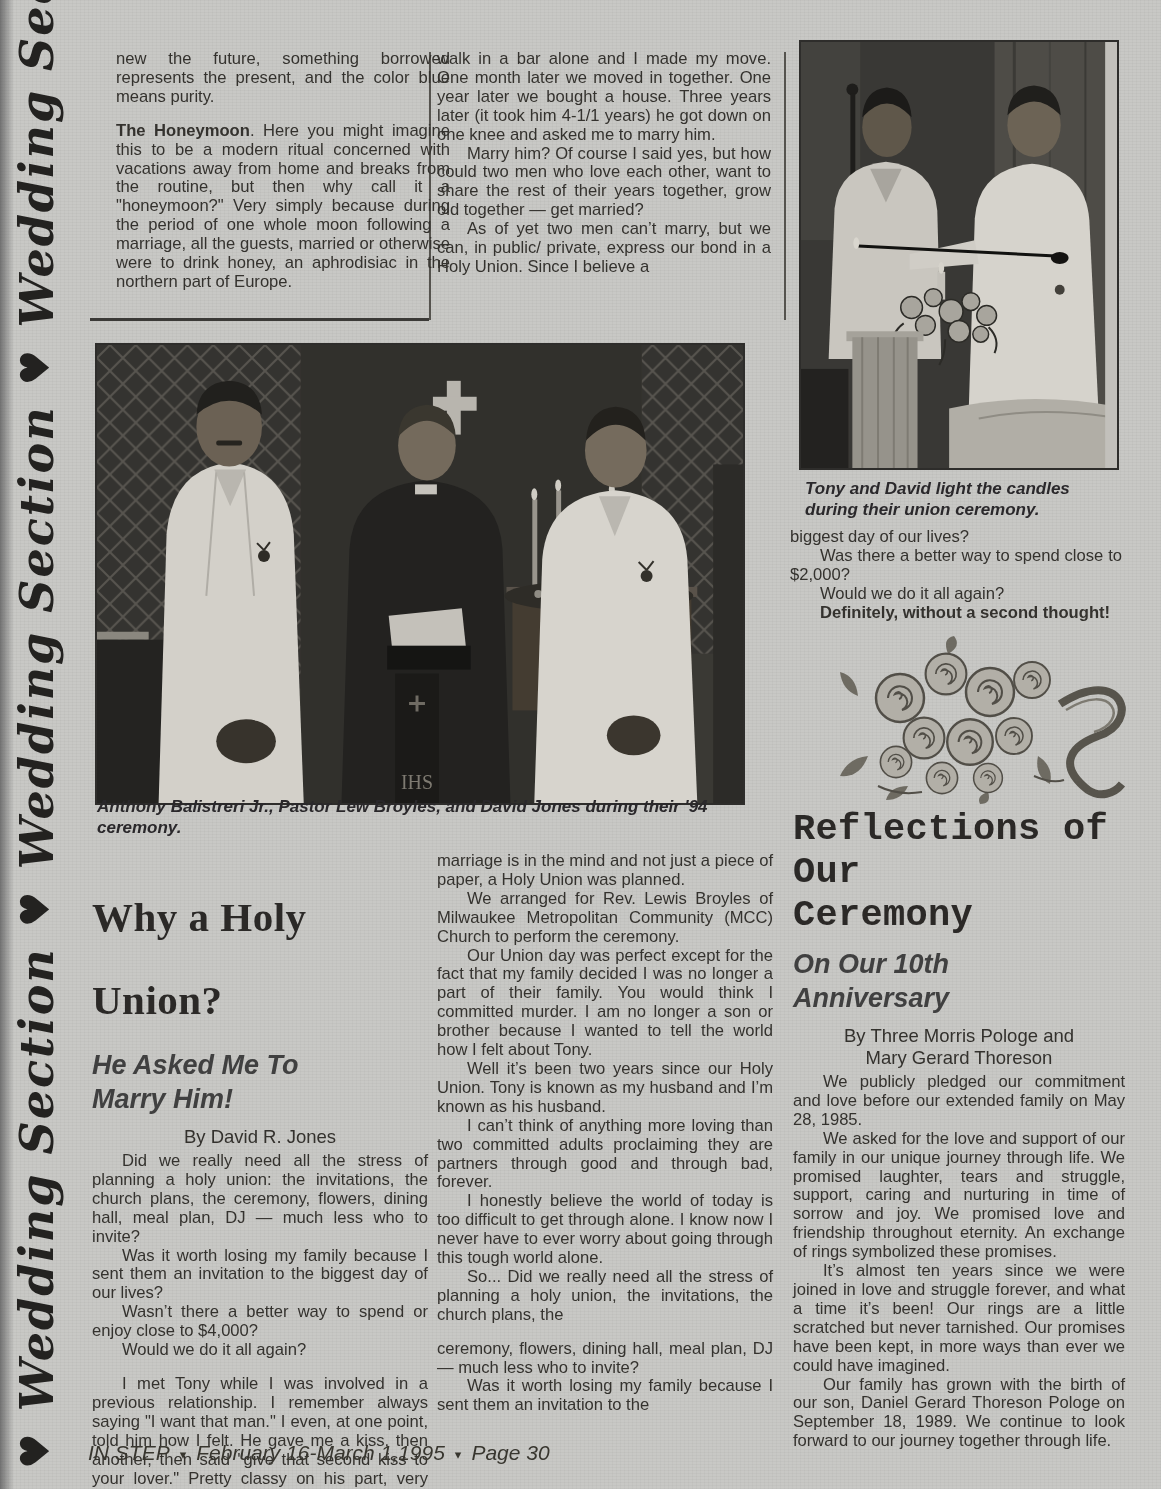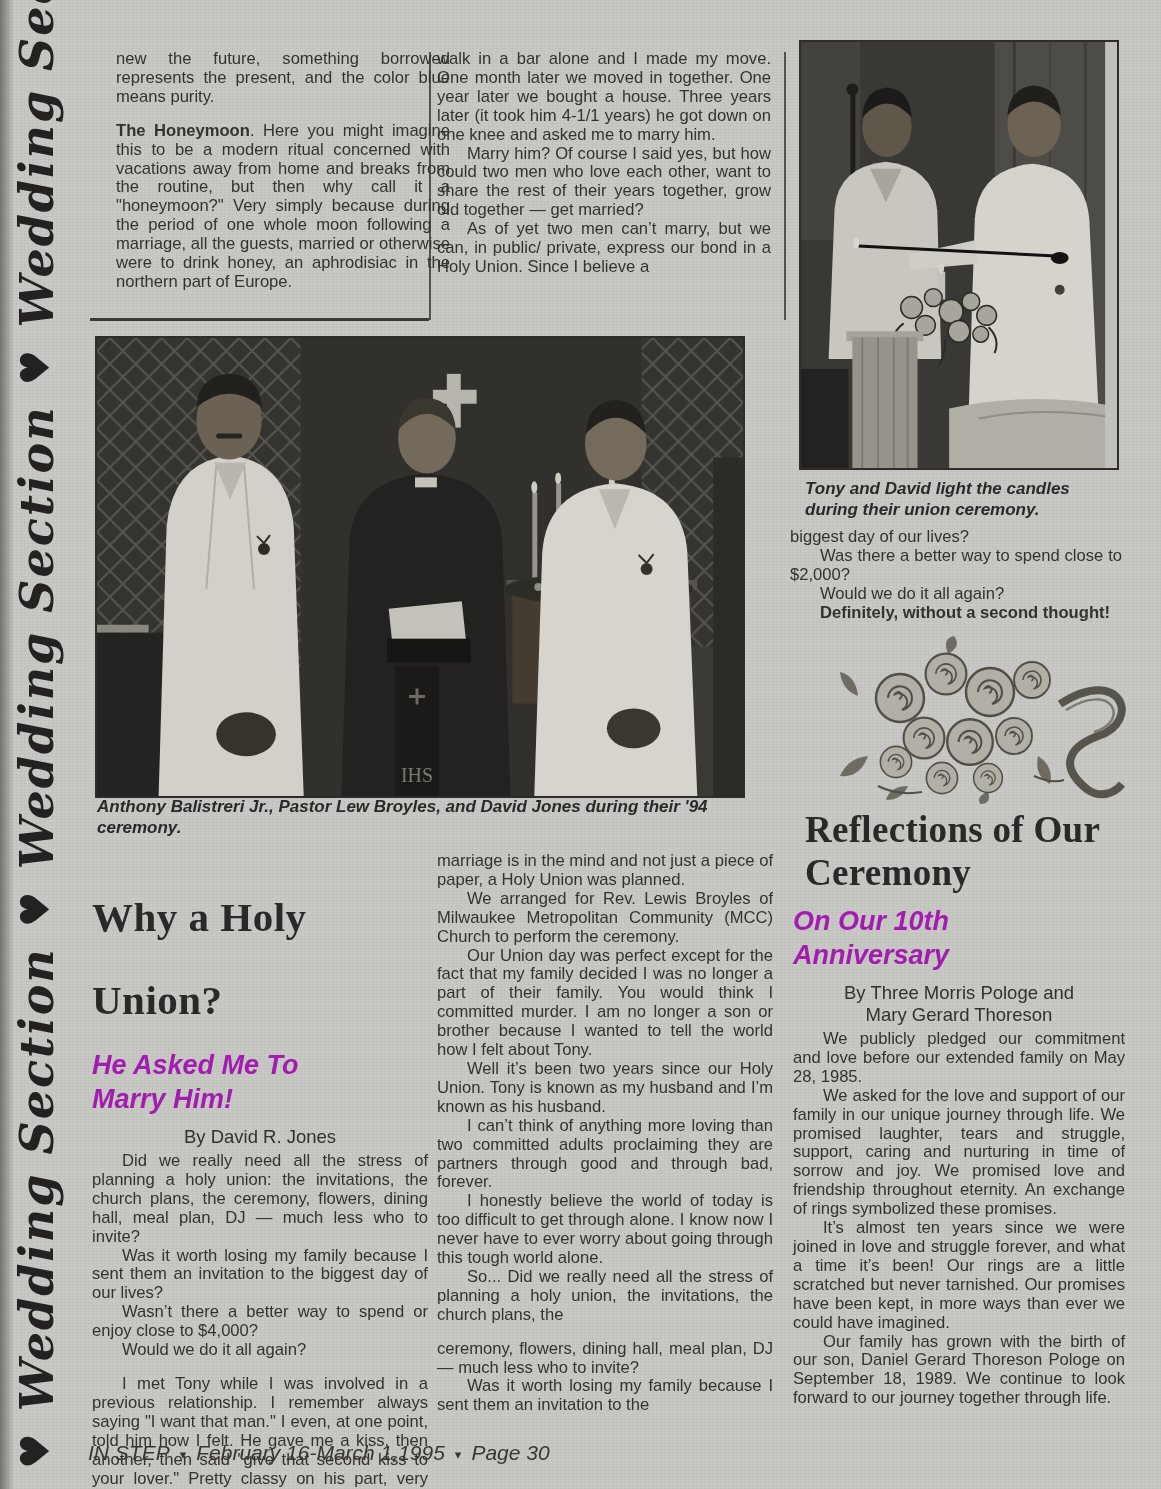--- a/index.html
+++ b/index.html
@@ -48,41 +48,41 @@
   .hrule1 { left:90px; top:318px; width:339px; height:3px; background:#3b3a37; }
   
   .big-serif {
     font-family:"Liberation Serif", serif;
     font-weight:bold; color:#2b2927;
     font-size:41px; line-height:47px; letter-spacing:0.5px;
     text-align:left;
     margin-top:36px;
   }
   .refl-title {
-    font-family:Liberation Serif, serif;
+    font-family:Liberation Mono, monospace;
     font-weight:600; color:#2b2927;
-    font-size:37px; line-height:43px; letter-spacing:0.3px;margin-left:12px;
+    font-size:37px; line-height:43px; letter-spacing:0.3px;
   }
   .sub-head {
     font-weight:bold; font-style:italic;
-    font-size:27px; line-height:34px; color:#a21caf;
+    font-size:27px; line-height:34px; color:#404040;
   }
   .mt20 { margin-top:20px; } .mt24 { margin-top:24px; } .mt10 { margin-top:10px; }
   .byline { font-size:18.5px; line-height:22px; text-align:center; color:#33312d; margin:10px 0 4px 0;}
   .caption {
     font-weight:bold; font-style:italic;
     font-size:17px; line-height:21px; color:#2a282b;
     text-align:left;
   }
   .cap-right { left:805px; top:478px; width:300px; }
   .cap-main { left:97px; top:796px; width:645px; }
   
   .photo { border:2px solid #2e2d2b; background:#3c3b38; overflow:hidden; }
   .photo-right { left:799px; top:40px; width:320px; height:430px; }
-  .photo-main { left:95px; top:336px; width:650px; height:462px; }
+  .photo-main { left:95px; top:343px; width:650px; height:462px; }
   .photo svg { display:block; width:100%; height:100%; }
   .rose-box { left:838px; top:636px; width:305px; height:168px; }
   .rose-box svg { width:100%; height:100%; display:block; }
   
   .footer {
     left:88px; top:1441px;
     font-style:italic; font-size:21px; color:#38362f;
     display:flex; align-items:center;
   }
   .footer .tri { font-style:normal; font-size:13px; margin:0 10px; position:relative; top:1px; }

